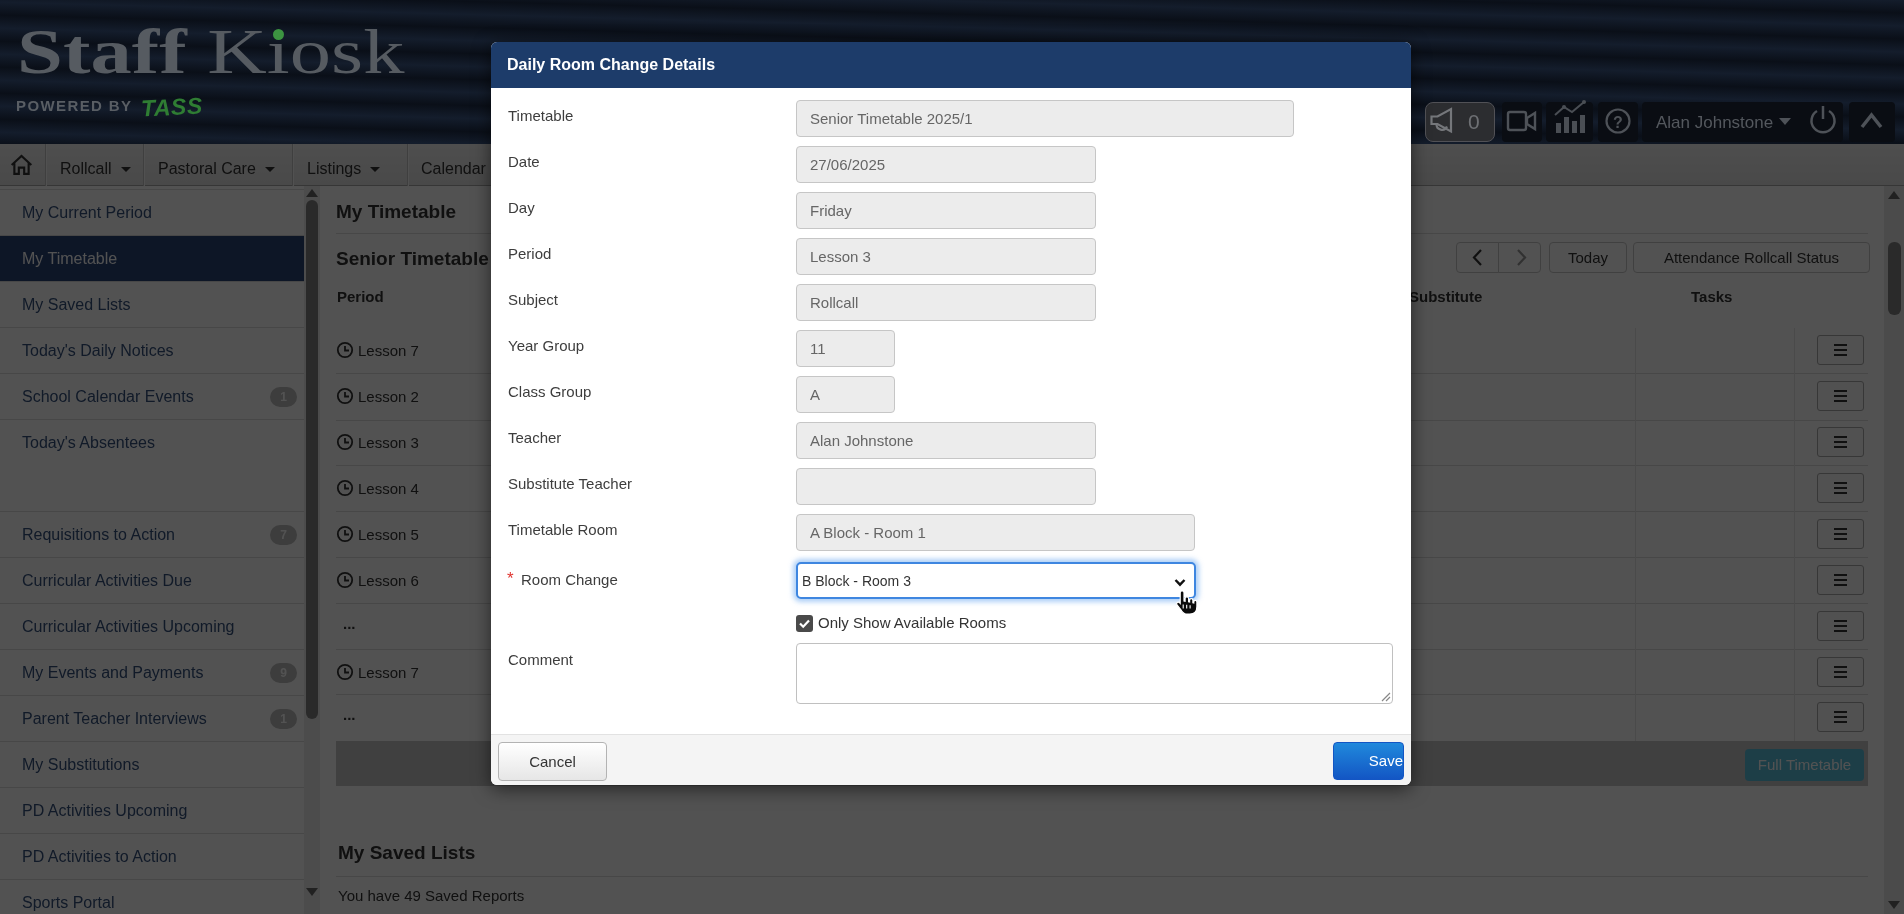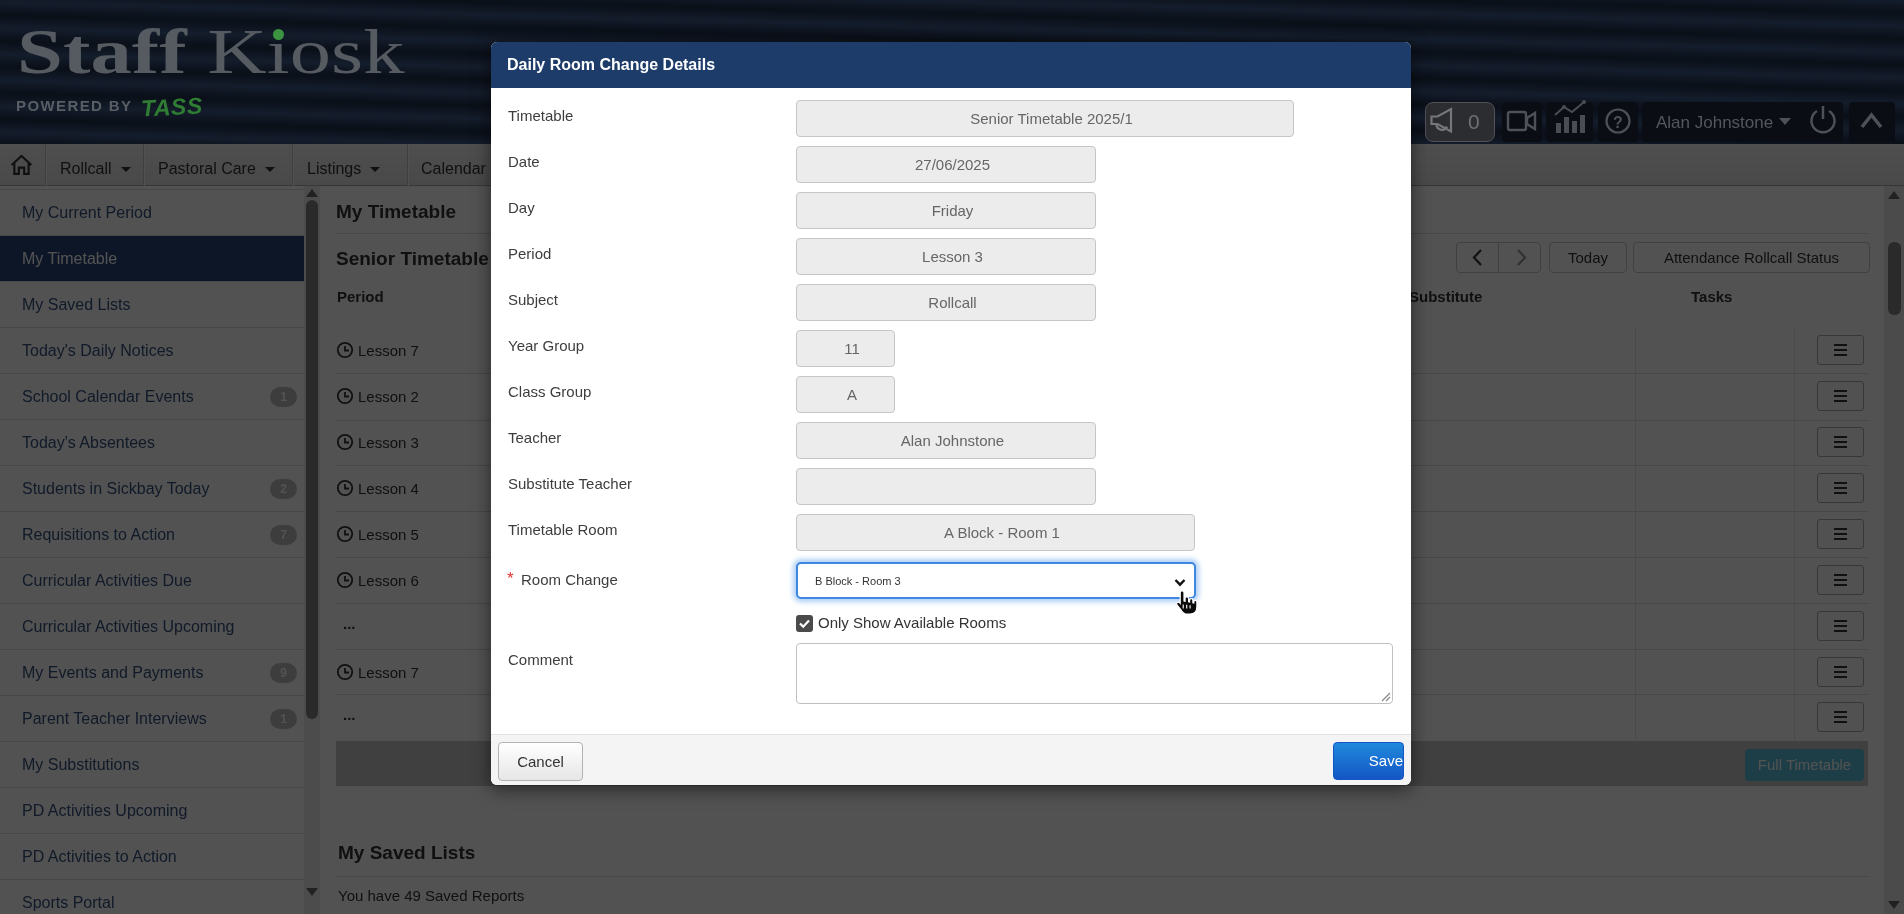--- a/index.html
+++ b/index.html
@@ -74,27 +74,27 @@
 
   
   #modal { position:absolute; left:491px; top:42px; width:920px; height:743px;
     background:#fff; border-radius:6px; box-shadow:0 4px 18px rgba(0,0,0,0.55); }
   #mhead { position:absolute; left:0; top:0; width:920px; height:46px; background:#1d3c6a;
     border-radius:6px 6px 0 0; color:#fff; font-size:16px; font-weight:bold;
     line-height:46px; padding-left:16px; }
   .mlabel { position:absolute; left:17px; font-size:15px; color:#3d3d3d; }
   .mfield { position:absolute; left:305px; background:#ececec; border:1px solid #c6c6c6;
     border-radius:4px; height:37px; font-size:15px; color:#666; line-height:35px;
-    padding-left:13px;text-align:center; }
+    padding-left:13px; }
   #msel { position:absolute; left:305px; top:520px; width:400px; height:37px; background:#fff;
     border:2px solid #3e86e0; border-radius:5px; box-shadow:0 0 5px 3px rgba(110,170,240,0.55);
-    font-size:11px; color:#333; line-height:34px; padding-left:17px; }
+    font-size:14px; color:#333; line-height:34px; padding-left:4px; }
   #mfoot { position:absolute; left:0; top:692px; width:920px; height:51px; background:#f4f4f4;
     border-top:1px solid #e2e2e2; border-radius:0 0 6px 6px; }
-  #cancel { position:absolute; left:7px; top:7px; width:85px; height:39px;
+  #cancel { position:absolute; left:7px; top:7px; width:109px; height:39px;
     background:linear-gradient(#ffffff,#e6e6e6); border:1px solid #b3b3b3; border-radius:4px;
     font-size:15px; color:#333; text-align:center; line-height:37px; }
   #save { position:absolute; left:842px; top:7px; width:71px; height:38px;
     background:linear-gradient(#2089dc,#1356c4); border:1px solid #1356c4; border-radius:4px;
     font-size:15px; color:#fff; text-align:right; line-height:36px; }
 </style>
 </head>
 <body>
 <div id="page">
 
@@ -163,21 +163,20 @@
     <div class="navsep" style="left:520px;"></div>
   </div>
 
   <div id="side">
     <div class="sitem" style="top:3px;">My Current Period</div>
     <div class="sitem sel" style="top:49px;">My Timetable</div>
     <div class="sitem" style="top:95px;">My Saved Lists</div>
     <div class="sitem" style="top:141px;">Today's Daily Notices</div>
     <div class="sitem" style="top:187px;">School Calendar Events<span class="badge">1</span></div>
     <div class="sitem" style="top:233px;">Today's Absentees</div>
-    <div class="sitem" style="top:279px;">Students in Sickbay Today<span class="badge">2</span></div>
     <div class="sitem" style="top:325px;">Requisitions to Action<span class="badge">7</span></div>
     <div class="sitem" style="top:371px;">Curricular Activities Due</div>
     <div class="sitem" style="top:417px;">Curricular Activities Upcoming</div>
     <div class="sitem" style="top:463px;">My Events and Payments<span class="badge">9</span></div>
     <div class="sitem" style="top:555px;">My Substitutions</div>
     <div class="sitem" style="top:509px;">Parent Teacher Interviews<span class="badge">1</span></div>
     <div class="sitem" style="top:647px;">PD Activities to Action</div>
     <div class="sitem" style="top:601px;">PD Activities Upcoming</div>
     <div class="sitem" style="top:693px;">Sports Portal</div>
   </div>

